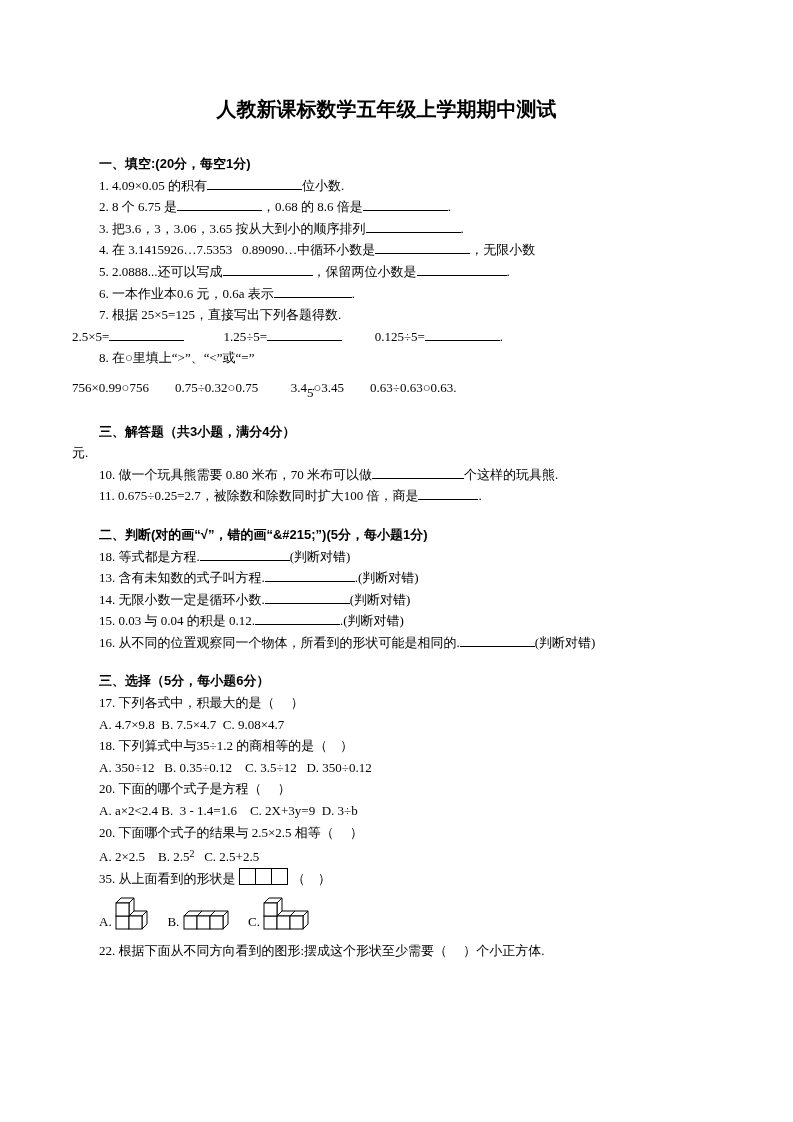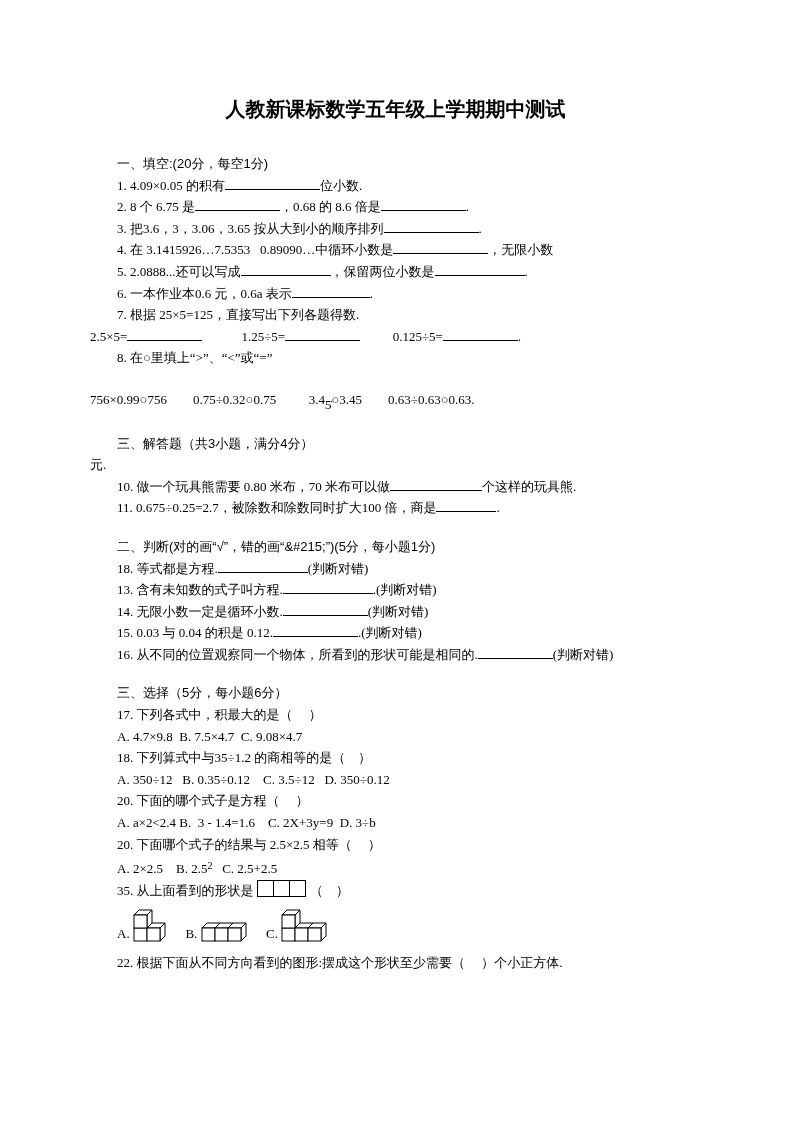--- a/index.html
+++ b/index.html
@@ -1,45 +1,45 @@
 <!DOCTYPE html>
 <html><head>
 <meta charset="utf-8">
 <style>
   html,body { margin:0; padding:0; background:#ffffff; }
   .page {
     width:793px; height:1122px;
     background:#ffffff;
     box-sizing:border-box;
-    padding:96px 92px 40px 90px;
+    padding:96px 92px 40px 72px;
     font-family:"Liberation Serif","DejaVu Serif",serif;
     font-size:13px;
     color:#000;
     overflow:hidden;
   }
   .title {
     text-align:center;
     font-weight:bold;
     font-size:20px;
     font-family:"Liberation Sans","DejaVu Sans",sans-serif;
     margin-bottom:30px;
   }
   .line {
     white-space:pre-wrap;
     line-height:21.6px;
     min-height:21.6px;
     margin-left:27px;
   }
   .flush { margin-left:0; }
   .sec {
-    font-weight:normal;
+    font-weight:bold;
     margin-top:17px;
     font-family:"Liberation Sans","DejaVu Sans",sans-serif;
   }
-  .cmp { margin-top:20px; margin-bottom:8px; }
+  .cmp { margin-top:8px; margin-bottom:8px; }
   .blank {
     display:inline-block;
     border-bottom:1px solid #000;
     height:1em;
   }
   .sub { vertical-align:-5px; }
   .sup { vertical-align:4px; font-size:10px; }
   .fig { display:inline-block; }
   .fig svg { vertical-align:-3px; }
   .figrow {

